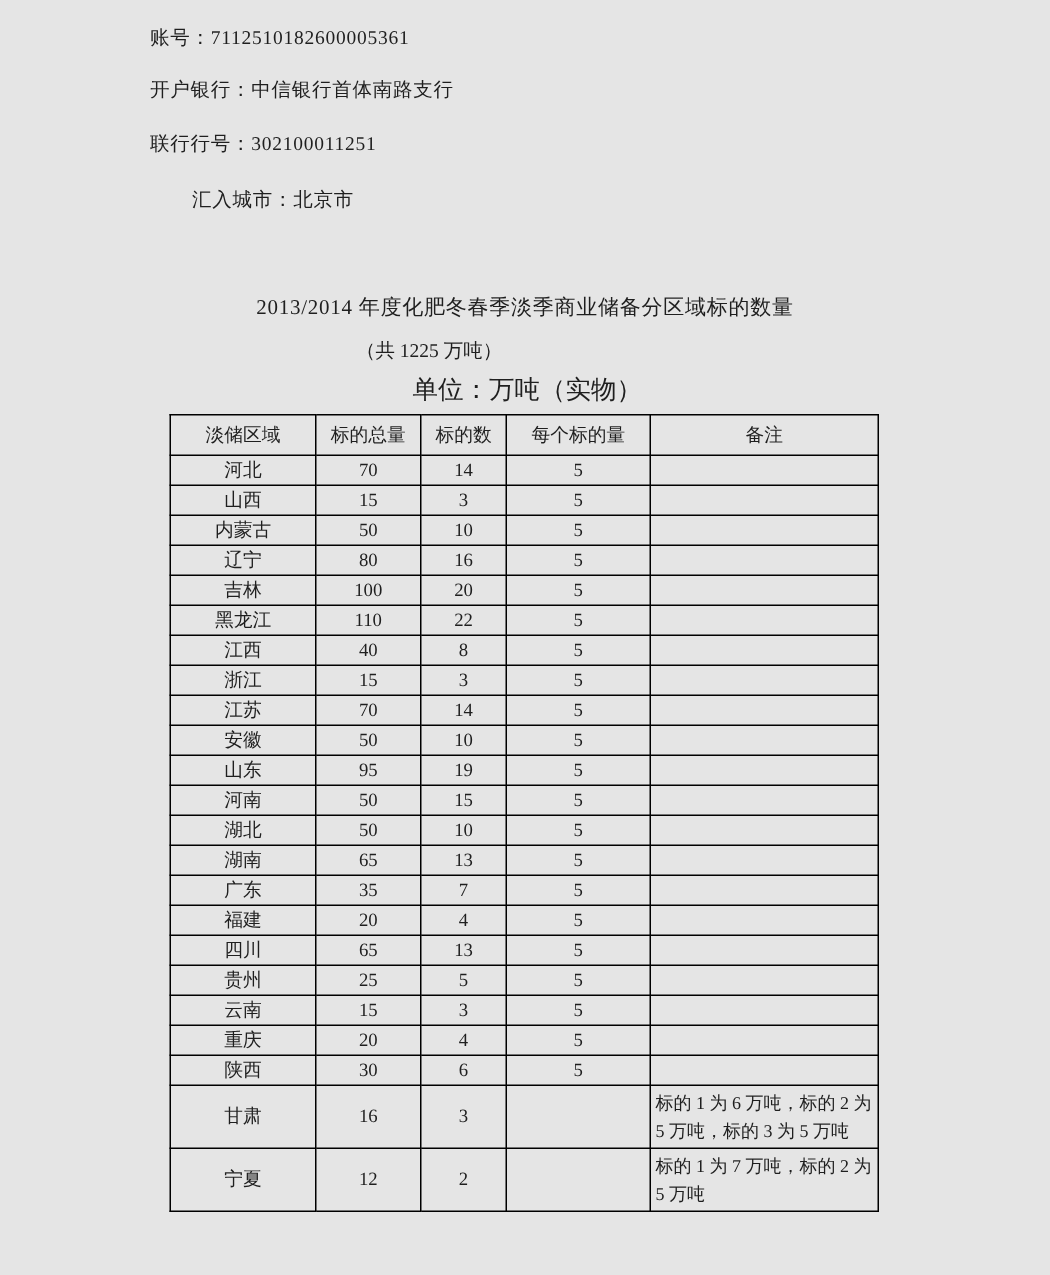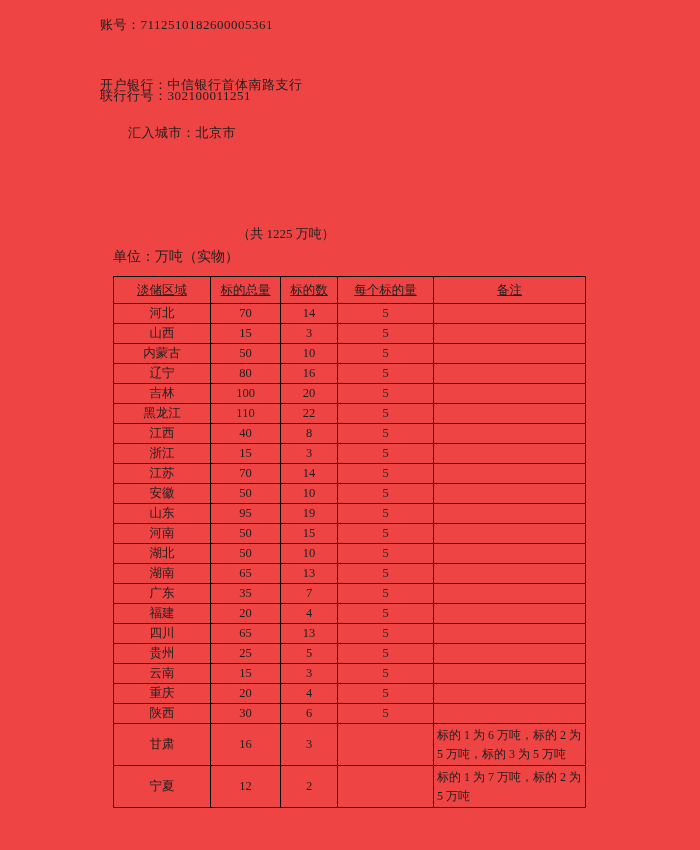--- a/index.html
+++ b/index.html
@@ -4,21 +4,21 @@
 <style>
   html, body {
     margin: 0;
     padding: 0;
     background: #ffffff;
   }
   .page {
     position: relative;
     width: 700px;
     height: 850px;
-    background: #ef4444;
+    background: #e5e5e5;
     font-family: "Liberation Serif", "DejaVu Serif", serif;
     color: #1f1f1f;
     overflow: hidden;
   }
   .info-line {
     position: absolute;
     left: 100px;
     font-size: 13px;
     white-space: pre;
     letter-spacing: 0.5px;
@@ -39,61 +39,62 @@
     left: 0;
     width: 572px;
     text-align: center;
     font-size: 13px;
   }
   .unit-note {
     position: absolute;
     top: 248px;
     left: 113px;
     width: 477px;
-    text-align: left;
-    font-size: 14px;
+    text-align: center;
+    font-size: 17px;
   }
   table.reserve {
     position: absolute;
     top: 276px;
     left: 113px;
     width: 472px;
     border-collapse: collapse;
     table-layout: fixed;
     font-size: 12.5px;
     color: #1f1f1f;
   }
   table.reserve th,
   table.reserve td {
     border: 1px solid #000000;
     text-align: center;
     vertical-align: middle;
     font-weight: normal;
     padding: 1px 2px;
     overflow: hidden;
   }
-  table.reserve thead tr { height: 27px; text-decoration: underline; }
+  table.reserve thead tr { height: 27px; }
   table.reserve tbody tr { height: 20px; }
   table.reserve td.remark {
     text-align: left;
     font-size: 12px;
     line-height: 1.55;
     padding: 2px 3px;
   }
 </style>
 </head>
 <body>
 
 <div class="page">
 
   <div class="info-line" style="top:16px;">账号：7112510182600005361</div>
-  <div class="info-line" style="top:51px;margin-top:25px;">开户银行：中信银行首体南路支行</div>
+  <div class="info-line" style="top:51px;">开户银行：中信银行首体南路支行</div>
   <div class="info-line" style="top:87px;text-align:right;">联行行号：302100011251</div>
   <div class="info-line indent" style="top:124px;">汇入城市：北京市</div>
 
+  <div class="doc-title">2013/2014 年度化肥冬春季淡季商业储备分区域标的数量</div>
   <div class="doc-subtitle">（共 1225 万吨）</div>
   <div class="unit-note">单位：万吨（实物）</div>
 
   <table class="reserve">
     <colgroup>
       <col style="width:97px;">
       <col style="width:70px;">
       <col style="width:57px;">
       <col style="width:96px;">
       <col style="width:152px;">

